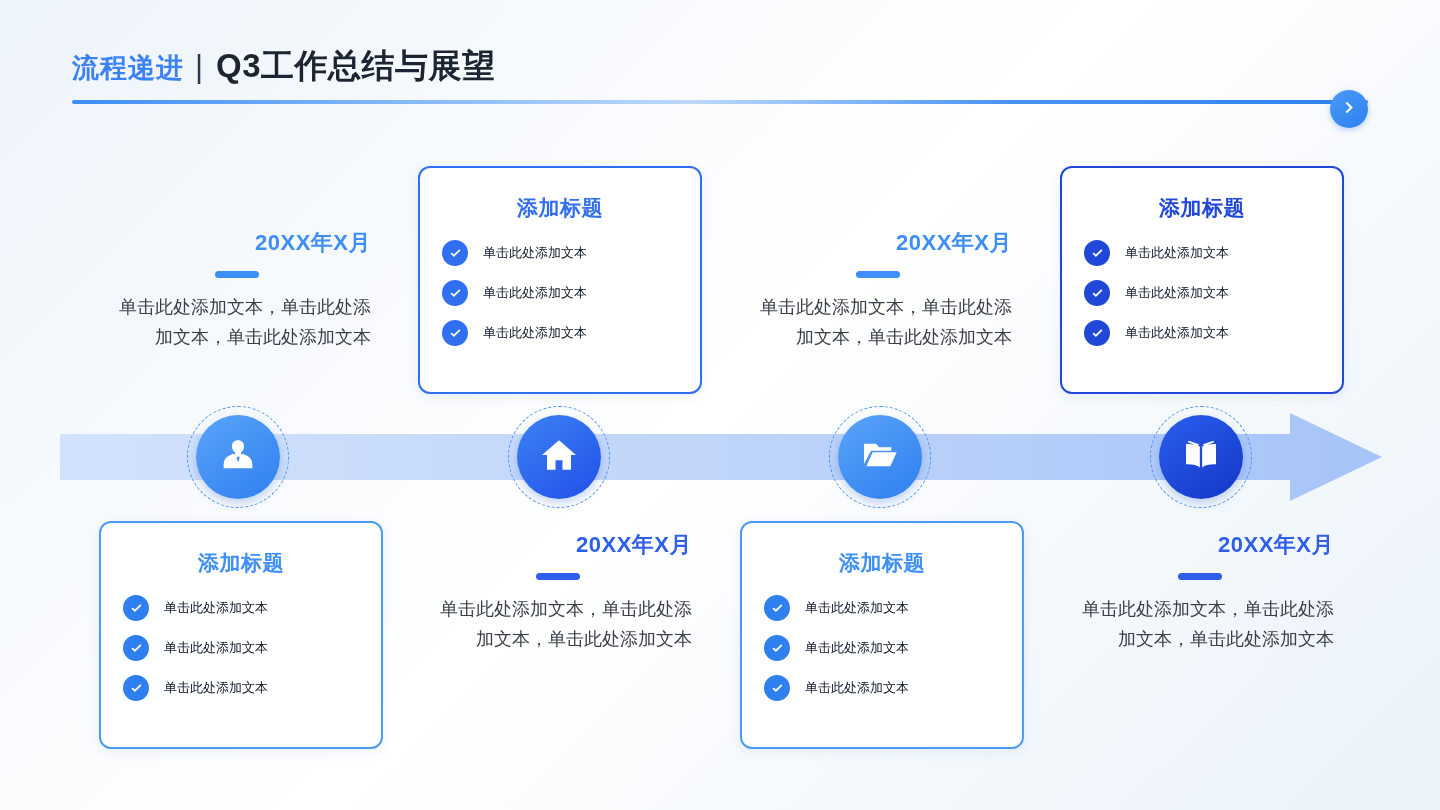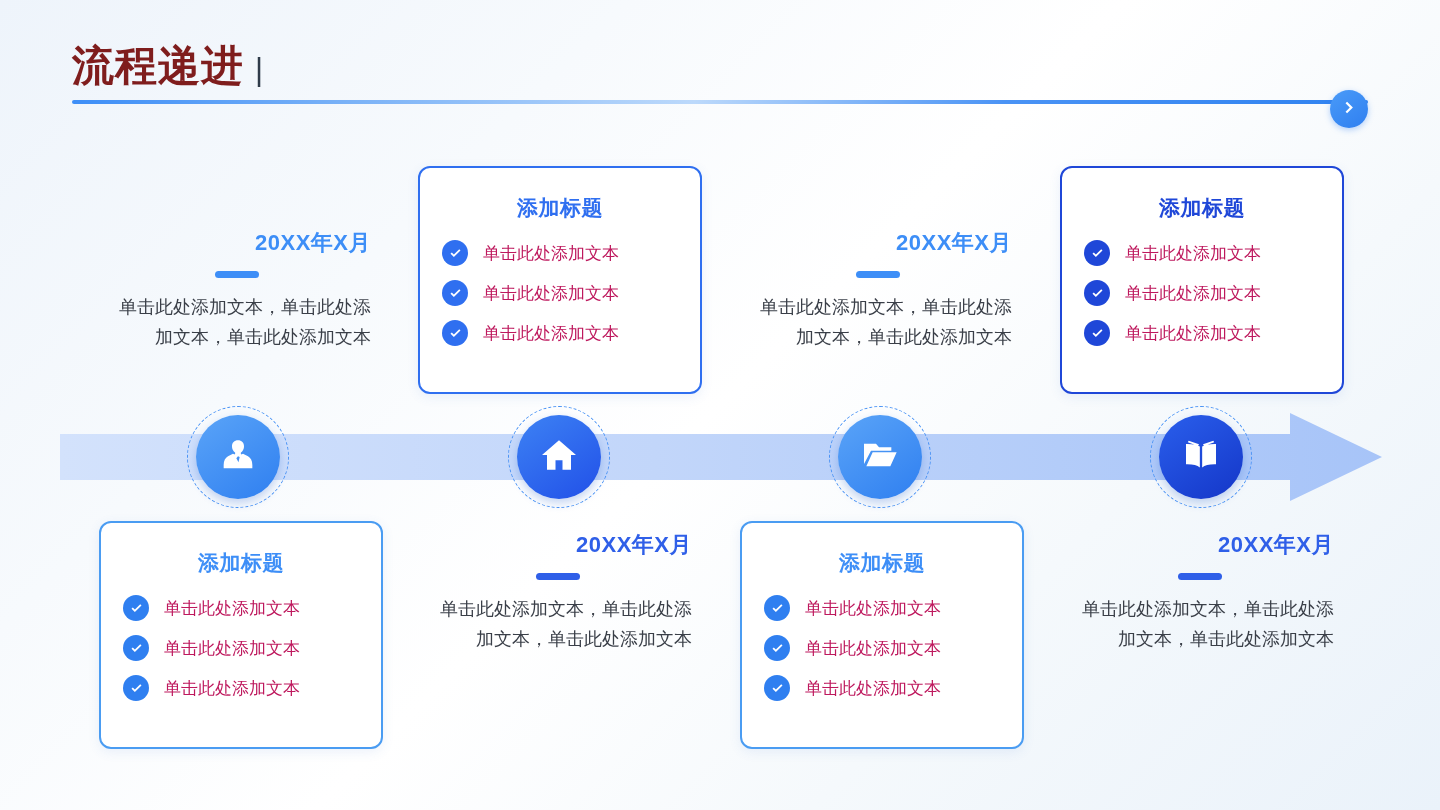--- a/index.html
+++ b/index.html
@@ -17,21 +17,21 @@
   
   .header {
     position: absolute;
     left: 72px; top: 38px; width: 1296px; height: 72px;
   }
   .title-row {
     display: flex; align-items: baseline; gap: 0px;
     height: 56px;
   }
   .title-hl {
-    font-size: 42px; font-weight: 700; color: #7f1d1d;
+    font-size: 27px; font-weight: 700; color: #3b82f6;
     letter-spacing: 1px; line-height: 56px;
   }
   .title-sep {
     font-size: 31px; color: #2f3b4a; font-weight: 400;
     line-height: 56px; margin: 0 13px 0 11px;
   }
   .title-main {
     font-size: 33px; font-weight: 700; color: #1c2531;
     letter-spacing: 0.5px; line-height: 56px;
   }
@@ -95,29 +95,30 @@
   .card li {
     display: flex; align-items: center; gap: 15px;
     margin-bottom: 14px;
   }
   .card li:last-child { margin-bottom: 0; }
   .chk {
     flex: 0 0 auto; width: 26px; height: 26px; border-radius: 50%;
     display: flex; align-items: center; justify-content: center;
   }
   .chk svg { width: 15px; height: 15px; fill: #ffffff; }
-  .card .itxt { font-size: 17px; color: #be185d; white-space: nowrap; }
+  .card .itxt { font-size: 13px; color: #0f172a; white-space: nowrap; }
 </style>
 </head>
 <body>
 
 <div class="header">
   <div class="title-row">
     <span class="title-hl">流程递进</span>
     <span class="title-sep">|</span>
+    <span class="title-main">Q3工作总结与展望</span>
   </div>
   <div class="header-rule"></div>
   <div class="next-btn">
     <span>
       <svg viewBox="0 0 24 24">
           <path d="M8.6 3.8 L16.8 12 L8.6 20.2 L6.4 18 L12.4 12 L6.4 6" fill="#ffffff"></path>
         </svg>
     </span>
   </div>
 </div>

